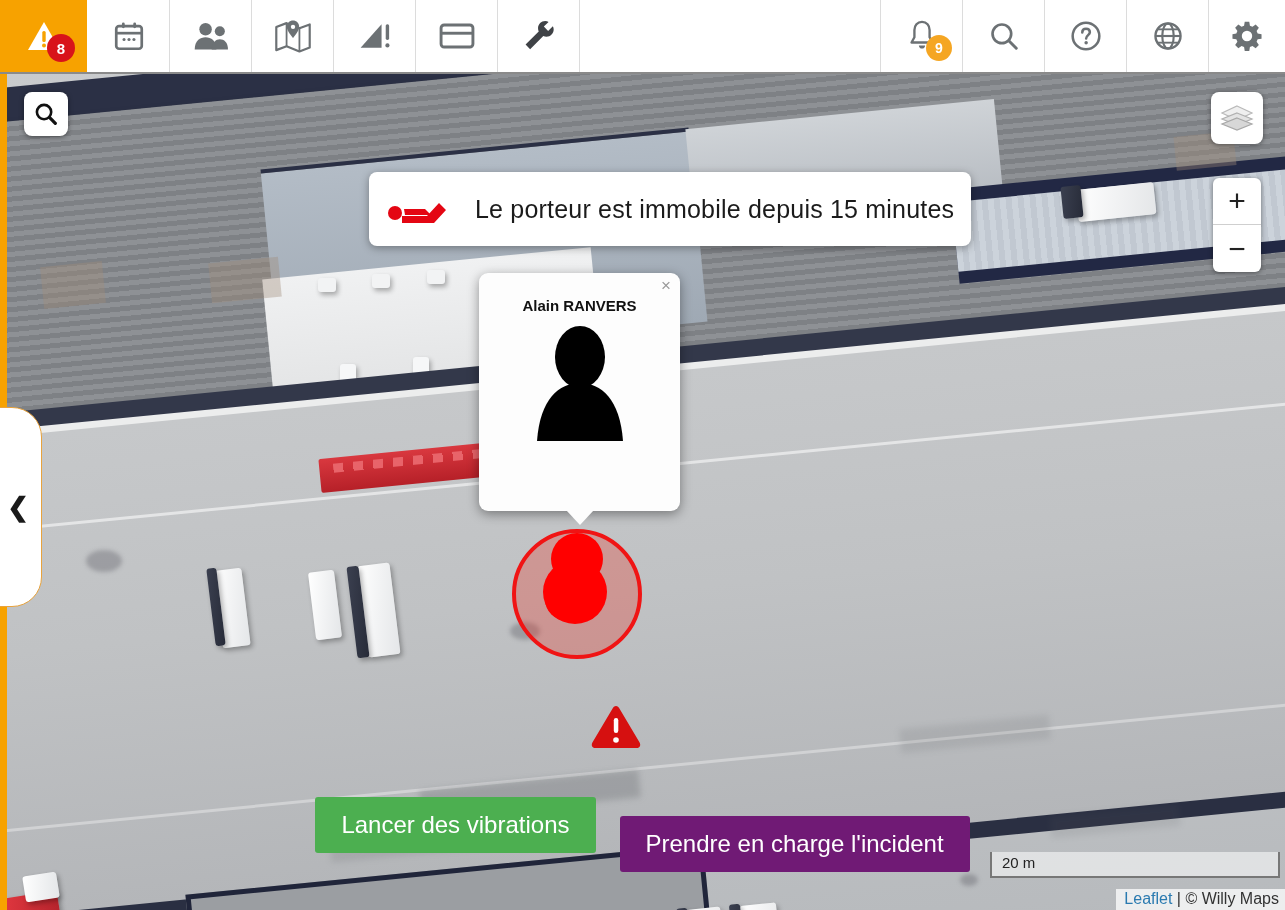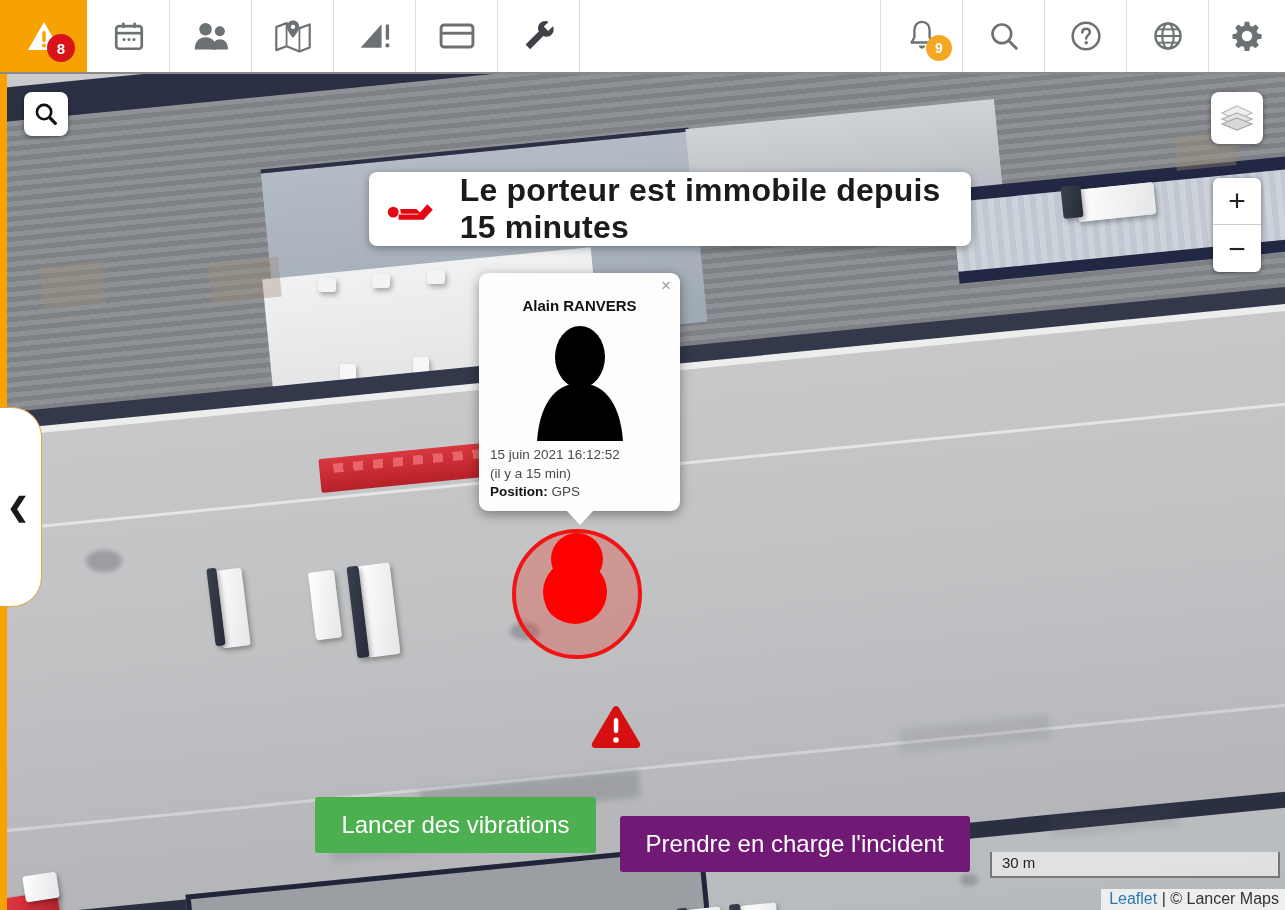--- a/index.html
+++ b/index.html
@@ -221,21 +221,21 @@
   .alert-banner {
     position: absolute; left: 369px; top: 98px;
     width: 602px; height: 74px;
     background: #fff; border-radius: 8px;
     box-shadow: 0 2px 8px rgba(0,0,0,.35);
     display: flex; align-items: center;
     padding-left: 18px; gap: 20px;
     z-index: 40;
   }
   .banner-text {
-    font-size: 32px; font-weight: bold; color: #1b1b1b;
+    font-size: 25px; font-weight: normal; color: #1b1b1b;
     letter-spacing: .2px;
   }
 
   
   .popup {
     position: absolute; left: 479px; top: 199px;
     width: 201px; height: 238px;
     background: #fdfdfd; border-radius: 9px;
     box-shadow: 0 3px 12px rgba(0,0,0,.4);
     z-index: 41;
@@ -540,35 +540,27 @@
 
     <div class="popup">
       <span class="popup-close">×</span>
       <div class="popup-title">Alain RANVERS</div>
       <div class="avatar-wrap">
         <svg width="110" height="118" viewBox="0 0 110 118">
           <ellipse cx="55" cy="34" rx="25" ry="31" fill="#000000"></ellipse>
           <path d="M55 60 C34 60 15 76 12 118 L98 118 C95 76 76 60 55 60 Z" fill="#000000"></path>
         </svg>
       </div>
-      <div class="popup-meta">
-        <div>15 juin 2021 16:12:52</div>
-        <div>(il y a 15 min)</div>
-        <div>
-          <b>Position:</b>
-          <span>GPS</span>
-        </div>
-      </div>
     </div>
 
     <div class="actions">
       <button class="act-btn act-green">Lancer des vibrations</button>
       <button class="act-btn act-blue">Prendre en charge l'incident</button>
     </div>
 
-    <div class="scale-bar">30 m</div>
+    <div class="scale-bar">20 m</div>
 
     <div class="attrib">
-      <a href="#">Leaflet</a><span> | © Lancer Maps</span>
+      <a href="#">Leaflet</a><span> | © Willy Maps</span>
     </div>
 
   </div>
 </div>
 
 </body></html>

